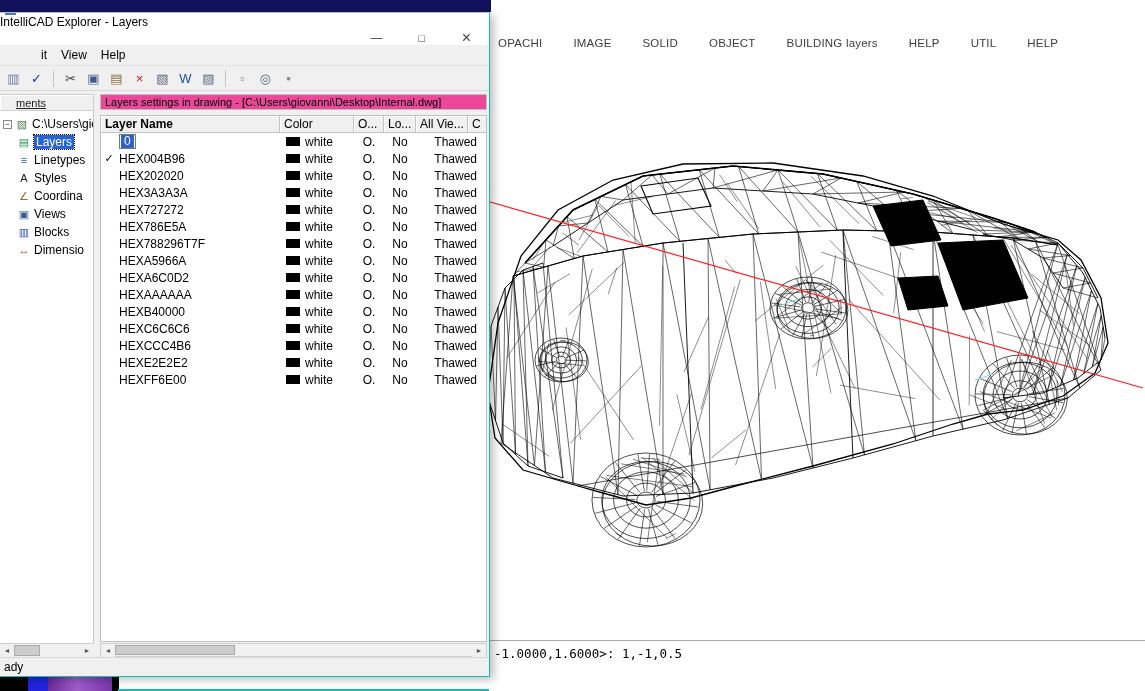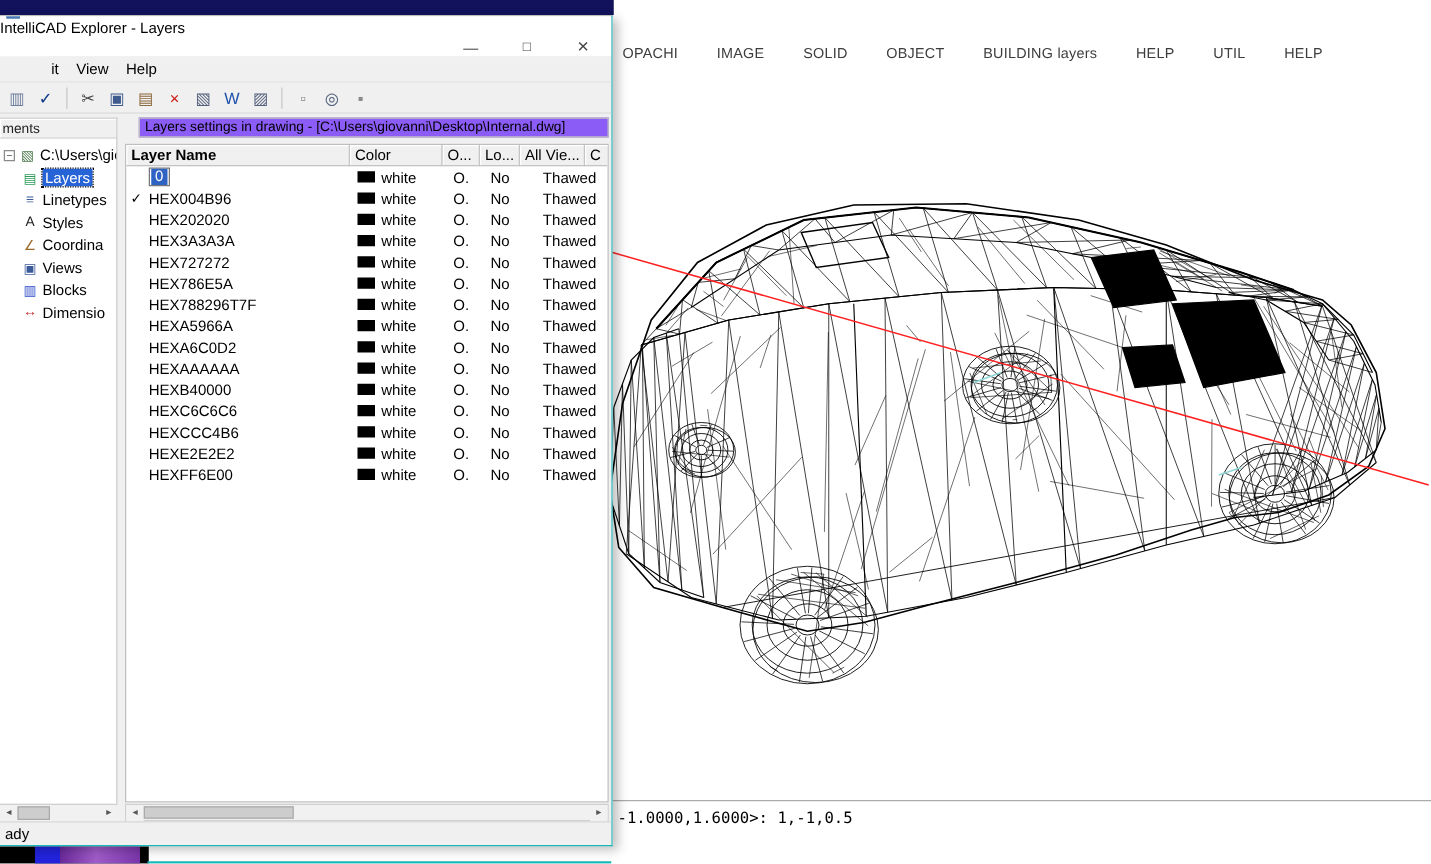--- a/index.html
+++ b/index.html
@@ -52,42 +52,42 @@
   .tb-glyph{font-size:13px;line-height:1;}
   .tb-sep{width:1px;height:17px;background:#c6c6c6;margin:0 5px;}
 
   .dlg-content{position:absolute;left:0;top:78px;right:0;bottom:19px;background:#f0f0f0;}
 
   
   .tree-panel{position:absolute;left:0;top:3px;width:94px;bottom:0;display:flex;
     flex-direction:column;}
   .tree-header{height:17px;background:#f0f0f0;border:1px solid #cfcfcf;border-left:none;
     box-shadow:inset 1px 1px 0 #fff;font-size:11px;color:#222;display:flex;align-items:center;
-    padding-left:2px;}
+    padding-left:16px;text-decoration:underline;}
   .tree-body{flex:1;background:#fff;border-right:1px solid #c8c8c8;overflow:hidden;
     padding-top:4px;white-space:nowrap;}
   .tree-row{display:flex;align-items:center;height:18px;padding-left:3px;}
   .tree-row.child{padding-left:17px;}
   .expand-box{width:9px;height:9px;border:1px solid #8a8a8a;background:#fff;font-size:8px;
     line-height:7px;text-align:center;color:#333;margin-right:3px;flex:none;}
   .tree-glyph{width:14px;font-size:11px;margin-right:3px;text-align:center;flex:none;}
   .tree-label{font-size:12px;color:#000;}
   .sel-label{background:#2563d6;color:#fff;outline:1px dotted #0a0a0a;padding:0 2px;}
 
   .hscroll{height:14px;background:#f1f1f1;border-top:1px solid #cfcfcf;display:flex;
     align-items:center;position:relative;flex:none;}
   .scroll-arrow{width:14px;height:13px;font-size:7px;color:#555;display:flex;align-items:center;
     justify-content:center;background:#f1f1f1;flex:none;}
   .scroll-arrow.right{margin-left:auto;}
   .scroll-thumb{position:absolute;left:14px;top:1px;bottom:1px;width:26px;background:#cdcdcd;
     border:1px solid #aaa;}
 
   
   .right-panel{position:absolute;left:97px;top:3px;right:1px;bottom:0;}
-  .panel-header{position:absolute;left:14px;right:1px;top:0;height:16px;background:#8b5cf6;
+  .panel-header{position:absolute;left:3px;right:1px;top:0;height:16px;background:#ec4899;
     border:1px solid #bfbfbf;font-size:11px;color:#000;display:flex;align-items:center;
     padding-left:4px;white-space:nowrap;overflow:hidden;}
   .layer-table{position:absolute;left:3px;right:1px;top:21px;bottom:15px;background:#fff;
     border:1px solid #bfbfbf;overflow:hidden;display:flex;flex-direction:column;}
   .thead{display:flex;height:17px;background:#f0f0f0;flex:none;}
   .th{height:17px;font-size:12px;color:#000;display:flex;align-items:center;padding-left:4px;
     border-right:1px solid #c4c4c4;border-bottom:1px solid #c4c4c4;box-shadow:inset 1px 1px 0 #fff;
     white-space:nowrap;overflow:hidden;flex:none;}
   .th.last{flex:1;border-right:none;}
   .trow{display:flex;height:17px;align-items:center;font-size:12px;color:#000;flex:none;}

